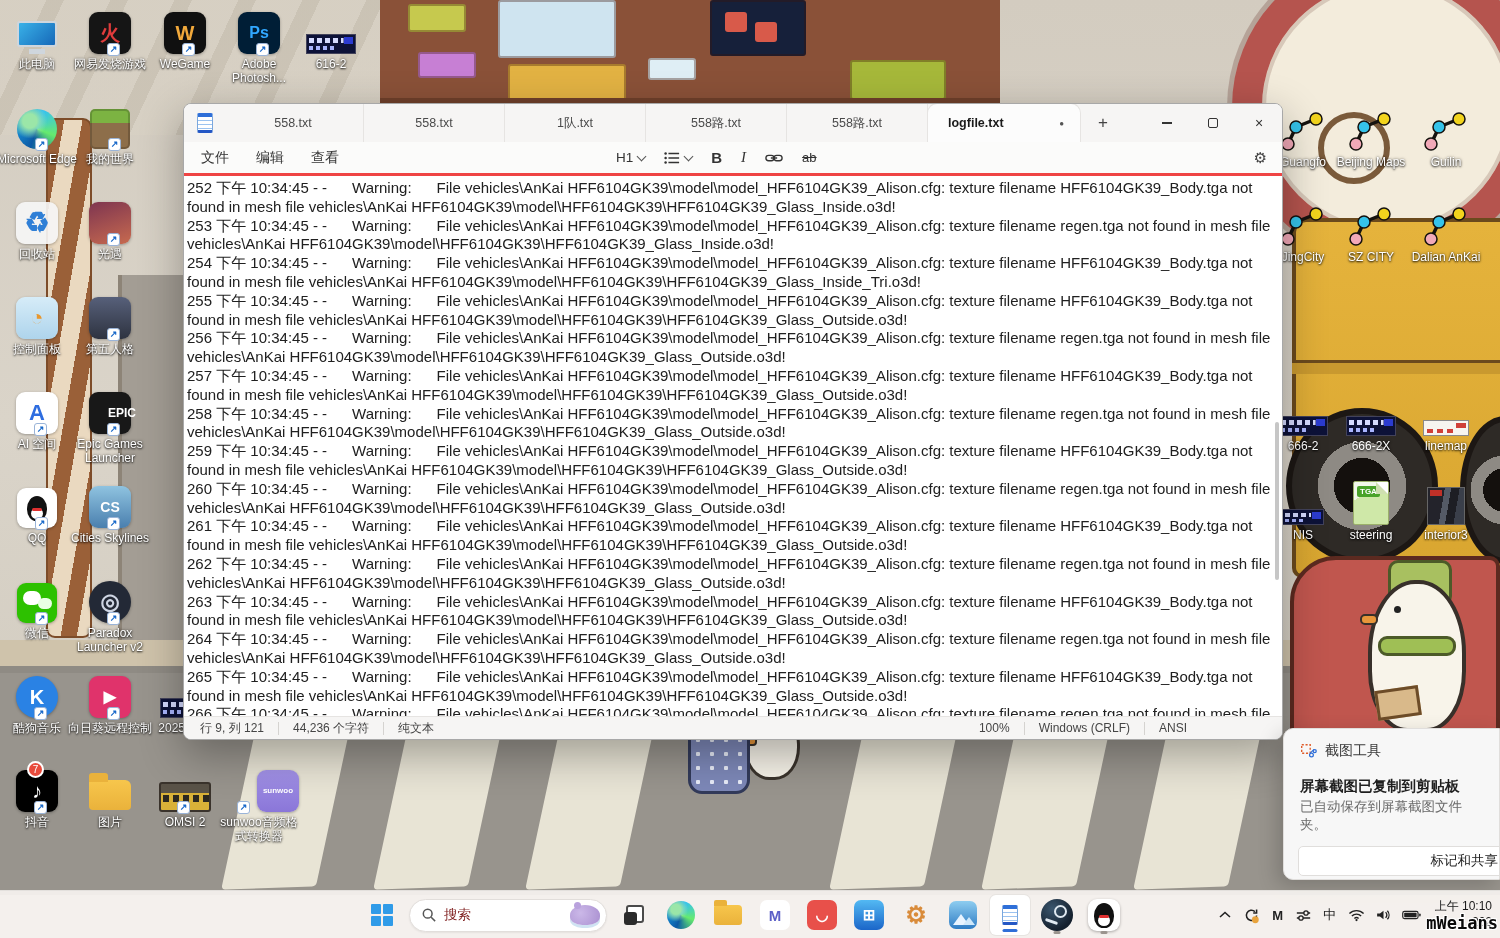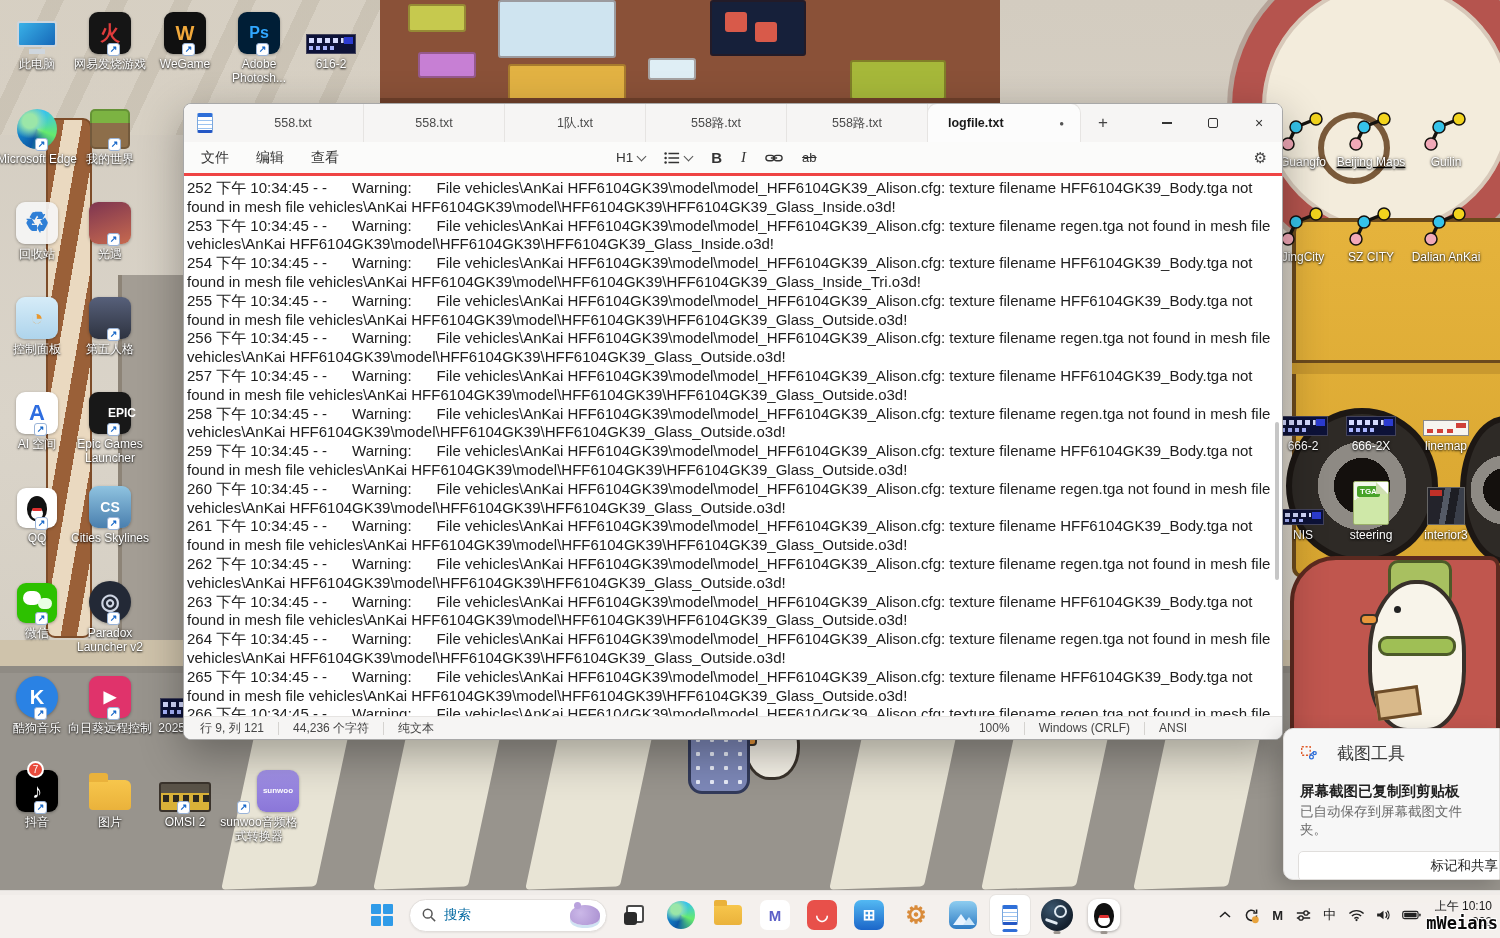--- a/index.html
+++ b/index.html
@@ -90,35 +90,35 @@
 .fbtn.strike{text-decoration:line-through;font-size:13px}
 .chev{width:7px;height:7px;border-right:1.4px solid #555;border-bottom:1.4px solid #555;transform:rotate(45deg);margin-top:-3px}
 .gearbtn{position:absolute;right:15px;font-size:15px;color:#444}
 .editor{flex:1 1 auto;overflow:hidden;padding:3px 6px 0 3px;font-size:15px;line-height:18.8px;color:#202020;white-space:pre-wrap;overflow-wrap:anywhere}
 .vthumb{position:absolute;right:3px;top:318px;width:4px;height:158px;background:#c6c6c6;border-radius:2px;z-index:6}
 .statusbar{height:23px;background:#f6f5f4;border-top:1px solid #e6e4e2;display:flex;align-items:center;font-size:12px;color:#454545;padding:0 95px 0 16px;flex:0 0 auto}
 .sdiv{width:1px;height:13px;background:#d5d3d0;margin:0 14px}
 .sspacer{flex:1}
 
 .toast{position:absolute;left:1283px;top:728px;width:217px;height:152px;background:#f7f7f7;border:1px solid #e0dedc;border-radius:10px 0 0 10px;box-shadow:-6px 6px 20px rgba(0,0,0,.18);z-index:8;overflow:hidden}
-.toast-head{display:flex;align-items:center;gap:20px;padding:13px 16px 0 16px;font-size:17px;color:#3a3a3a}
+.toast-head{display:flex;align-items:center;gap:8px;padding:13px 16px 0 16px;font-size:14px;color:#3a3a3a}
 .toast-msg{padding:17px 16px 0 16px;font-size:14.5px;font-weight:bold;color:#1f1f1f}
 .toast-sub{padding:2px 16px 0 16px;font-size:13.5px;color:#6a6a6a}
 .toast-btn{margin:12px 0 0 14px;width:210px;height:30px;background:#fff;border:1px solid #e0dedc;border-radius:5px;display:flex;align-items:center;justify-content:flex-end;padding-right:9px;font-size:13.5px;color:#222}
 
 .taskbar{position:absolute;left:0;right:0;bottom:0;height:48px;background:rgba(246,243,240,.93);border-top:1px solid rgba(0,0,0,.05);z-index:9}
 .tb-group{position:absolute;left:362px;top:0;height:48px;display:flex;align-items:center;gap:7px}
 .tb-btn{width:40px;height:40px;display:flex;align-items:center;justify-content:center;border-radius:6px;position:relative;flex:0 0 auto}
 .tb-btn.active{background:#fff;box-shadow:0 0 0 1px #e7e4e1}
 .run-dash{position:absolute;bottom:1px;left:50%;transform:translateX(-50%);width:7px;height:3px;border-radius:2px;background:#9a948e}
 .np-bar{position:absolute;bottom:3px;left:50%;transform:translateX(-50%);width:15px;height:3px;border-radius:2px;background:#2f6fd8}
 .start-ico{display:grid;grid-template-columns:10px 10px;grid-template-rows:10px 10px;gap:2px}
 .start-ico i{background:#2f9be8;border-radius:1px}
 .search-pill{width:198px;height:33px;background:#fff;border:1px solid #e2dedb;border-radius:17px;display:flex;align-items:center;padding:0 6px 0 12px;gap:8px;box-shadow:0 1px 2px rgba(0,0,0,.06)}
-.search-text{color:#0369a1;font-size:13.5px;flex:1}
+.search-text{color:#7f1d1d;font-size:13.5px;flex:1}
 .bear{position:relative;width:30px;height:20px;background:radial-gradient(circle at 35% 40%,#cbb8e8,#a98fd0);border-radius:55% 55% 45% 45%;box-shadow:0 3px 0 0 #cfe3f2}
 .bear::before{content:"";position:absolute;left:4px;top:-3px;width:7px;height:7px;background:#b9a2dd;border-radius:50%}
 .tv-ico{position:relative;width:20px;height:20px}
 .tv-ico::before{content:"";position:absolute;right:0;top:0;width:14px;height:14px;border:2px solid #4a4a4a;border-radius:3px;background:#fff}
 .tv-ico::after{content:"";position:absolute;left:0;bottom:0;width:13px;height:13px;background:#2b2b2b;border-radius:3px}
 .edge-sm{width:28px;height:28px;border-radius:50%;background:radial-gradient(circle at 32% 30%,#9be6a8 0 18%,rgba(0,0,0,0) 45%),conic-gradient(from 200deg,#0c59a4,#1b9de2,#35c1f1,#66eb6e,#0c59a4)}
 .folder-sm{width:28px;height:20px;background:linear-gradient(#f7c64c,#eab23b);border-radius:2px 4px 3px 3px;position:relative}
 .folder-sm::before{content:"";position:absolute;top:-5px;left:0;width:13px;height:6px;background:#eab23b;border-radius:2px 2px 0 0}
 .tb-glyph{width:30px;height:30px;border-radius:7px;display:flex;align-items:center;justify-content:center;font-weight:bold}
 .photos-ico{width:28px;height:28px;border-radius:7px;background:linear-gradient(#8ecdf0,#2f7cc4);position:relative;overflow:hidden}
@@ -384,21 +384,21 @@
           <svg width="46" height="42" viewBox="0 0 46 42">
             <path d="M8 34 L16 17 L36 9" stroke="#15120e" stroke-width="3.5" fill="none"></path>
             <circle cx="8" cy="34" r="6" fill="#f2a9b8" stroke="#15120e" stroke-width="1.5"></circle>
             <circle cx="16" cy="17" r="6" fill="#35c3ea" stroke="#15120e" stroke-width="1.5"></circle>
             <circle cx="36" cy="9" r="6" fill="#f2d41d" stroke="#15120e" stroke-width="1.5"></circle>
           </svg>
         </div>
       </div>
       <div class="dlabel">Guangfo</div>
     </div>
-    <div class="dicon" style="left: 1329px; top: 106px; text-decoration: underline;">
+    <div class="dicon" style="left: 1329px; top: 106px;">
       <div class="icon-holder">
         <div class="map-ico">
           <svg width="46" height="42" viewBox="0 0 46 42">
             <path d="M8 34 L16 17 L36 9" stroke="#15120e" stroke-width="3.5" fill="none"></path>
             <circle cx="8" cy="34" r="6" fill="#f2a9b8" stroke="#15120e" stroke-width="1.5"></circle>
             <circle cx="16" cy="17" r="6" fill="#35c3ea" stroke="#15120e" stroke-width="1.5"></circle>
             <circle cx="36" cy="9" r="6" fill="#f2d41d" stroke="#15120e" stroke-width="1.5"></circle>
           </svg>
         </div>
       </div>

